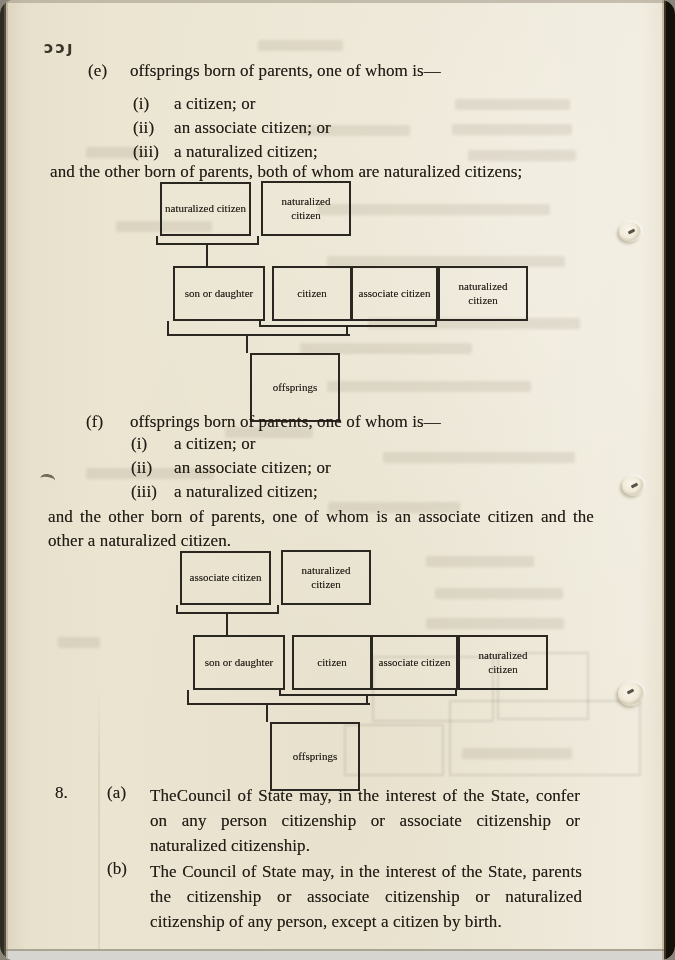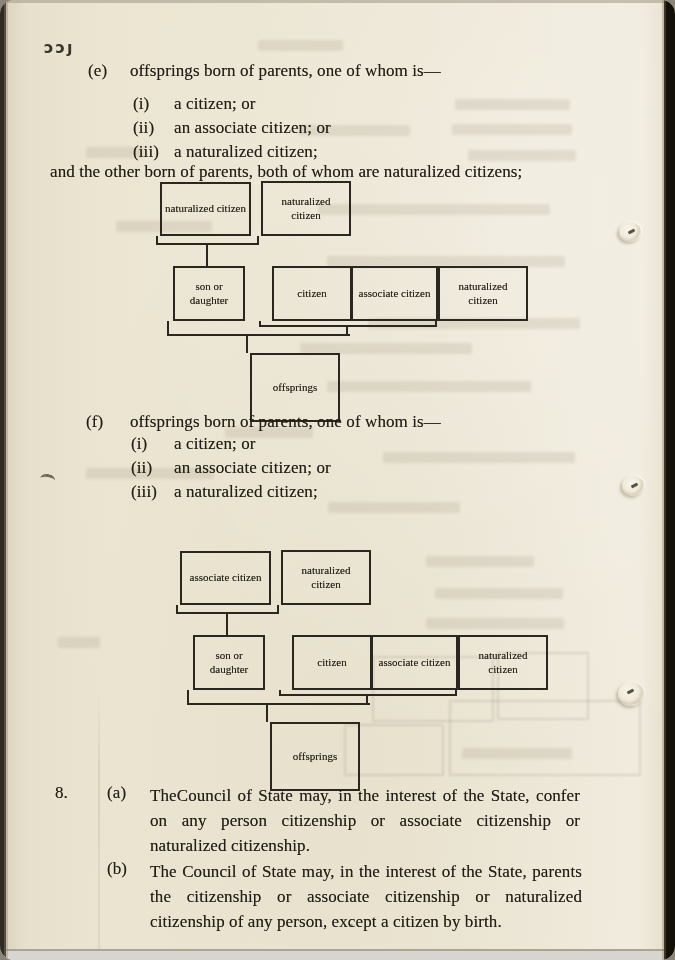--- a/index.html
+++ b/index.html
@@ -27,21 +27,21 @@
   .pagenum{position:absolute;left:44px;top:38px;font-family:"DejaVu Sans",sans-serif;
      font-size:16px;font-weight:bold;letter-spacing:2px;color:#3a352b;}
   
   .diagram{position:absolute;width:370px;height:226px;}
   .dbox{position:absolute;border:2px solid #2a2620;box-sizing:border-box;
      display:flex;align-items:center;justify-content:center;text-align:center;
      font-size:11px;line-height:1.22;padding:1px 3px;
      text-shadow:0 0 0.4px rgba(34,29,22,0.55);margin-left:48px;}
   .pA{left:0;top:1px;width:91px;height:54px}
   .pB{left:101px;top:0;width:90px;height:55px}
-  .c1{left:13px;top:85px;width:72px;height:55px}
+  .c1{left:13px;top:85px;width:92px;height:55px}
   .c2{left:112px;top:85px;width:80px;height:55px}
   .c3{left:191px;top:85px;width:87px;height:55px}
   .c4{left:278px;top:85px;width:90px;height:55px}
   .off{left:90px;top:172px;width:90px;height:69px}
   .l{position:absolute;background:#2a2620;}
   .s1{left:44px;top:55px;width:2px;height:9px}
   .s2{left:145px;top:55px;width:2px;height:9px}
   .h1{left:44px;top:62px;width:103px;height:2px}
   .v1{left:94px;top:64px;width:2px;height:21px}
   .s3{left:55px;top:140px;width:2px;height:15px}
@@ -141,20 +141,21 @@
   </div>
 
   <span class="t" style="left:86px;top:412px">(f)</span>
   <span class="t" style="left:130px;top:412px">offsprings born of parents, one of whom is—</span>
   <span class="t" style="left:131px;top:434px">(i)</span>
   <span class="t" style="left:174px;top:434px">a citizen; or</span>
   <span class="t" style="left:131px;top:458px">(ii)</span>
   <span class="t" style="left:174px;top:458px">an associate citizen; or</span>
   <span class="t" style="left:131px;top:482px">(iii)</span>
   <span class="t" style="left:174px;top:482px">a naturalized citizen;</span>
+  <div class="t wrap" style="left:48px;top:505px;width:546px">and the other born of parents, one of whom is an associate citizen and the other a naturalized citizen.</div>
 
   <div class="diagram" style="left:132px;top:550px">
     <div class="dbox pA">associate citizen</div>
     <div class="dbox pB">naturalized citizen</div>
     <i class="l s1"></i>
     <i class="l s2"></i>
     <i class="l h1"></i>
     <i class="l v1"></i>
     <div class="dbox c1">son or daughter</div>
     <div class="dbox c2">citizen</div>

